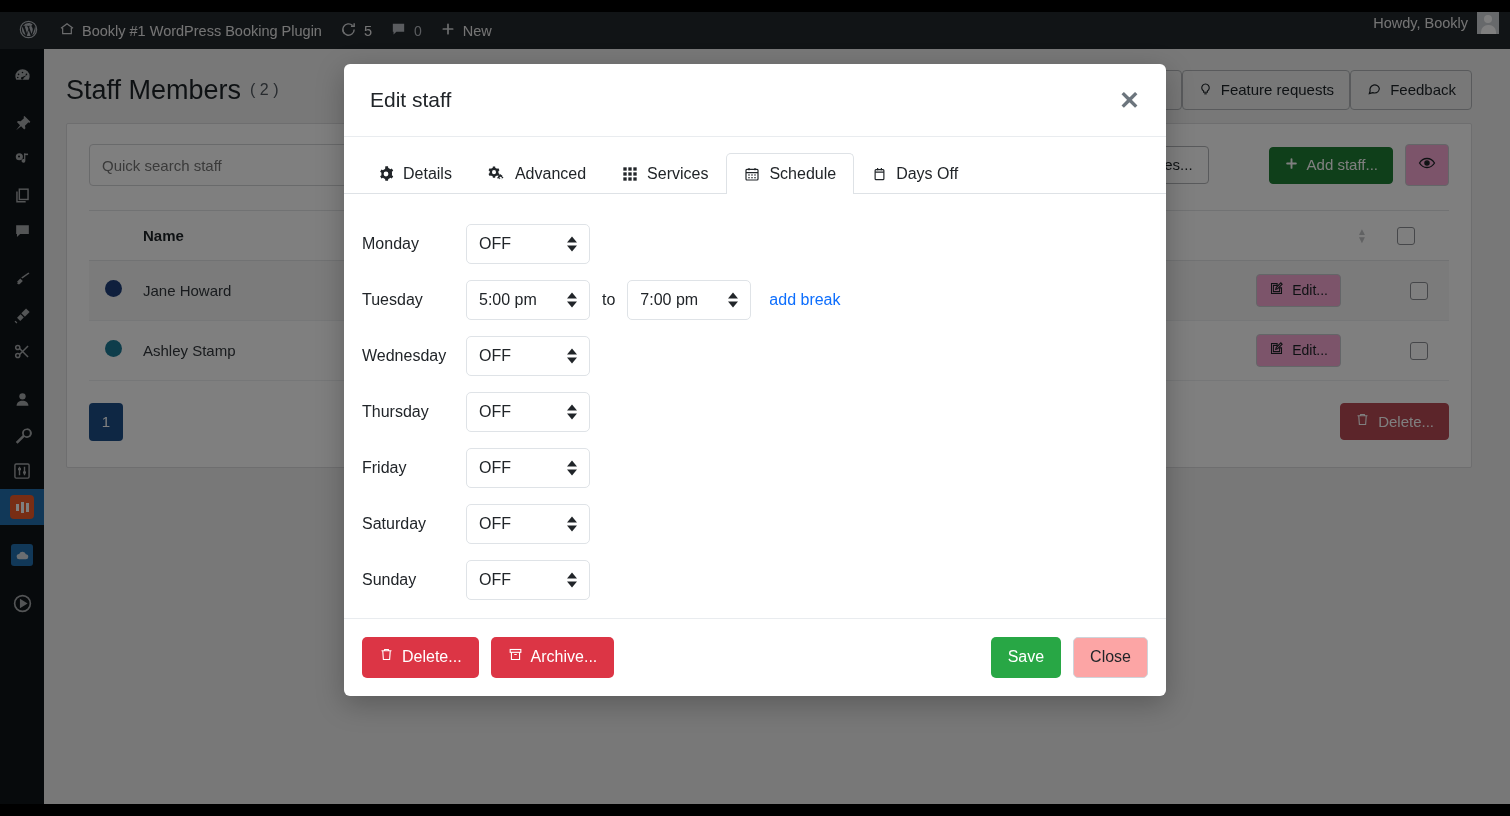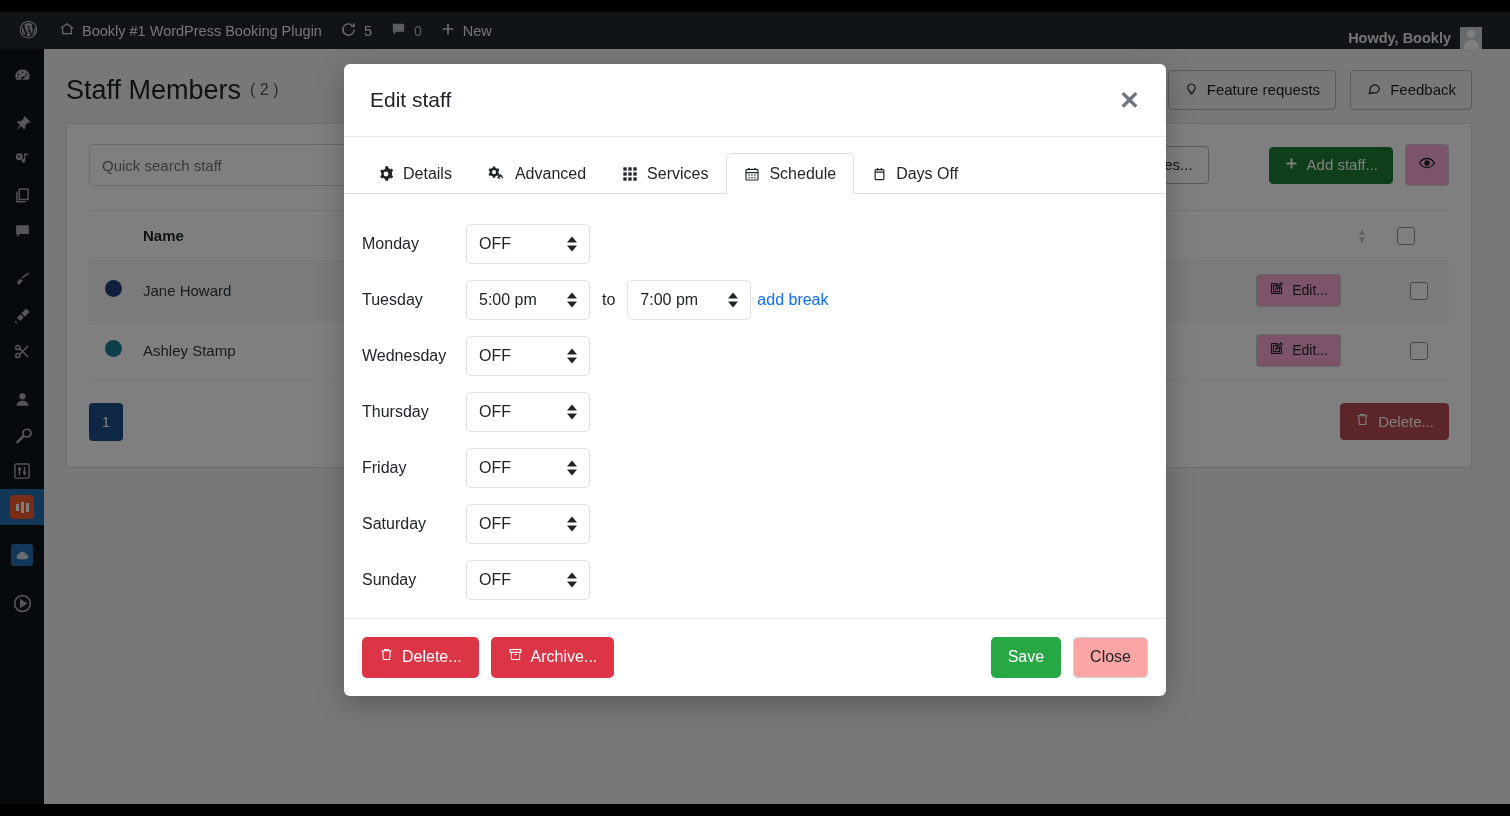--- a/index.html
+++ b/index.html
@@ -19,31 +19,31 @@
     overflow: hidden;
   }
 
   
   .adminbar {
     position: absolute; left: 0; top: 0;
     width: 1510px; height: 37px;
     background: #23282d;
     color: #b4b9be;
     font-size: 14.5px;
-    display: flex; align-items: flex-end;
+    display: flex; align-items: flex-start;
   }
   .ab-left { display: flex; align-items: center; padding-left: 8px; }
   .ab-item {
     display: flex; align-items: center; gap: 7px;
     height: 37px; padding: 0 9px;
     color: #e8e8e8; white-space: nowrap;
   }
   .ab-item.logo { padding: 0 11px 0 10px; }
   .ab-count { color: #b4b9be; font-size: 14px; }
-  .ab-right { margin-left: auto; display: flex; align-items: center; padding-right: 28px; font-weight: bold; }
+  .ab-right { margin-left: auto; display: flex; align-items: center; padding-right: 11px; }
   .ab-howdy { color: #e8e8e8; font-size: 14.5px; padding-right: 9px; }
   .avatar {
     width: 22px; height: 22px; background: #cfd3d6;
     display: inline-block; position: relative; overflow: hidden;
   }
   .avatar::before {
     content:''; position:absolute; left:7px; top:3px;
     width:8px; height:8px; border-radius:50%; background:#fff;
   }
   .avatar::after {
@@ -92,21 +92,21 @@
     background: #f0f0f1;
   }
   .page-inner { padding: 10px 38px 0 22px; position: relative; }
 
   .page-head {
     display: flex; align-items: center;
     padding-top: 8px; height: 54px;
   }
   .page-title { font-size: 27px; font-weight: 400; color: #1d2327; }
   .page-count { font-size: 16px; color: #50575e; margin-left: 9px; }
-  .head-actions { margin-left: auto; display: flex; gap: 14px; }
+  .head-actions { margin-left: auto; display: flex; }
 
   .btn {
     display: inline-flex; align-items: center; gap: 8px;
     font-size: 15px; border-radius: 4px; white-space: nowrap;
     border: 1px solid #c9ccd0; background: #f9a8d4; color: #1d2327;
     padding: 8px 14px; line-height: 1.2;
   }
   .btn.ghost-head { background: transparent; border-color: #b3b5b8; padding: 9px 15px; }
   .btn.green { background: #1e7e34; border-color: #1e7e34; color: #fff; margin-left: 48px; }
   .btn.red { background: #dc3545; border-color: #dc3545; color: #fff; }
@@ -200,21 +200,21 @@
     font-size: 16px; color: #212529;
   }
   .sel .spin {
     position: absolute; right: 12px; top: 50%; transform: translateY(-50%);
     display: flex; flex-direction: column; gap: 3px;
   }
   .sel .spin i { width: 0; height: 0; border-left: 5px solid transparent; border-right: 5px solid transparent; }
   .sel .spin i.up { border-bottom: 6px solid #212529; }
   .sel .spin i.dn { border-top: 6px solid #212529; }
   .to-word { margin: 0 12px; font-size: 16px; color: #212529; }
-  .add-break { margin-left: 6px; font-size: 16px; color: #0d6efd; text-decoration: none; }
+  .add-break { margin-left: 18px; font-size: 16px; color: #0d6efd; text-decoration: none; }
 
   .modal-foot {
     height: 78px; border-top: 1px solid #e9ecef;
     display: flex; align-items: center; padding: 0 18px; gap: 12px;
   }
   .mbtn {
     display: inline-flex; align-items: center; gap: 8px;
     font-size: 16px; border-radius: 5px; padding: 9px 16px;
     border: 1px solid transparent; line-height: 1.3; white-space: nowrap;
   }

